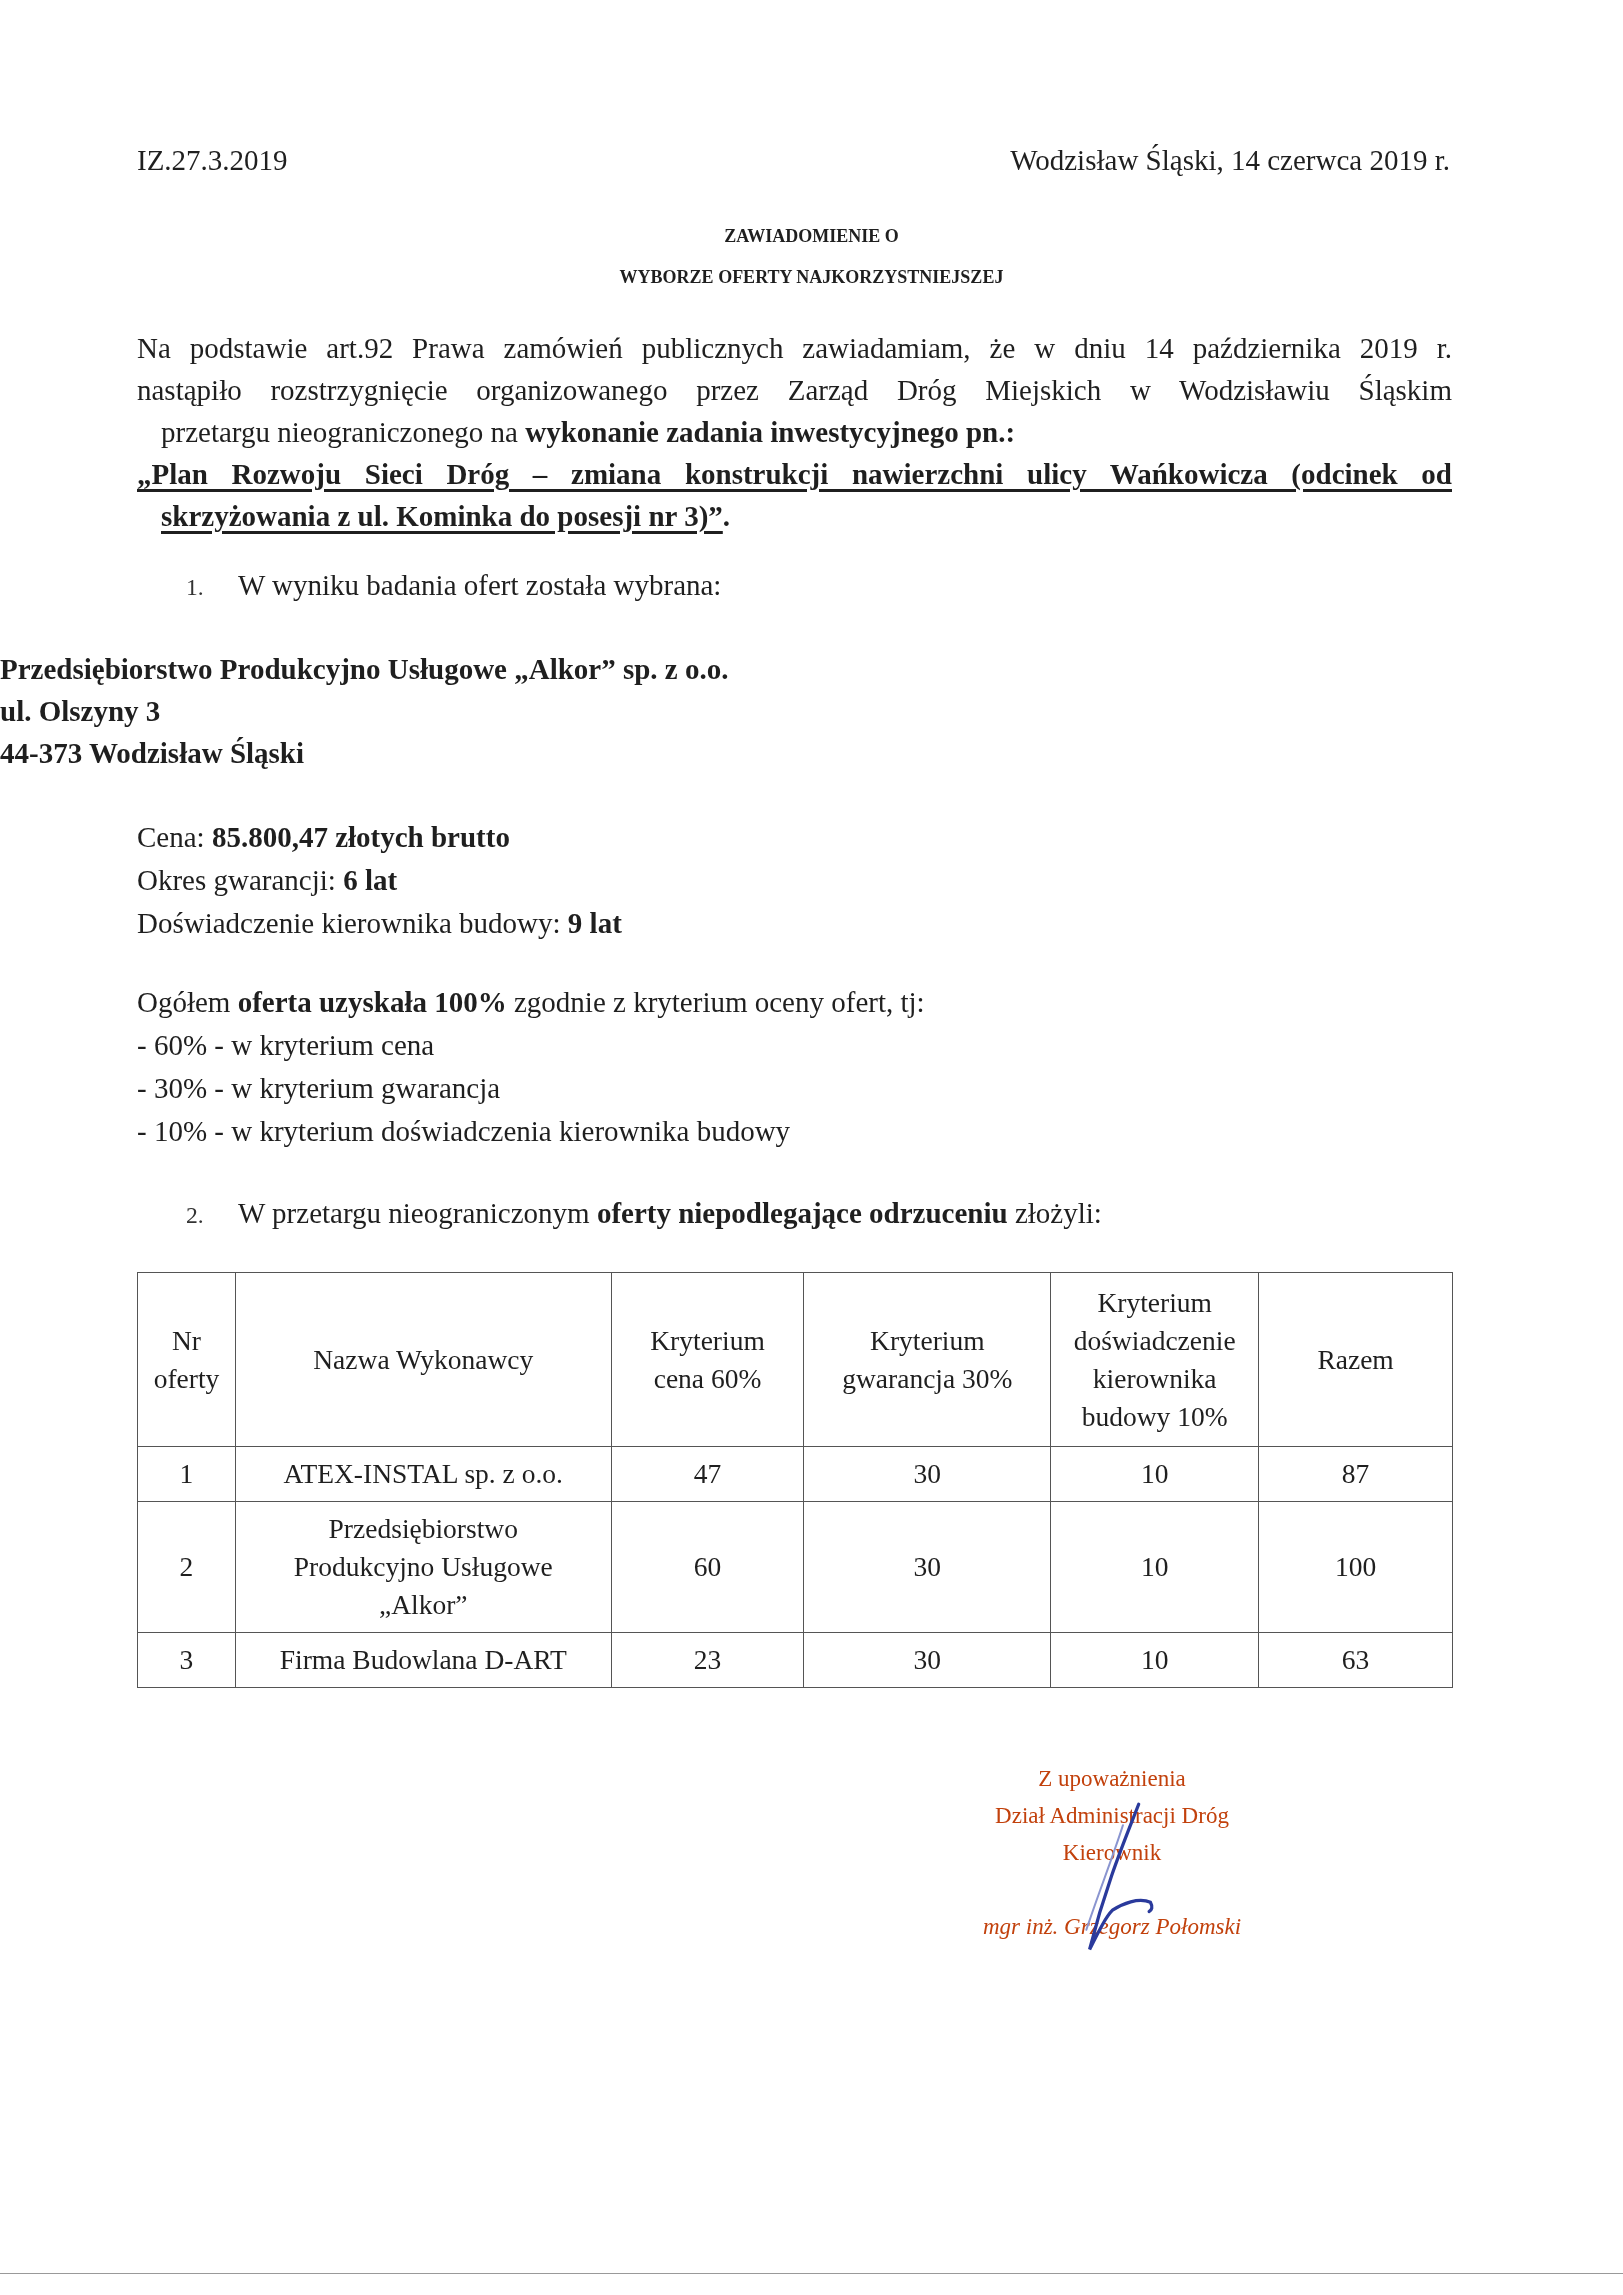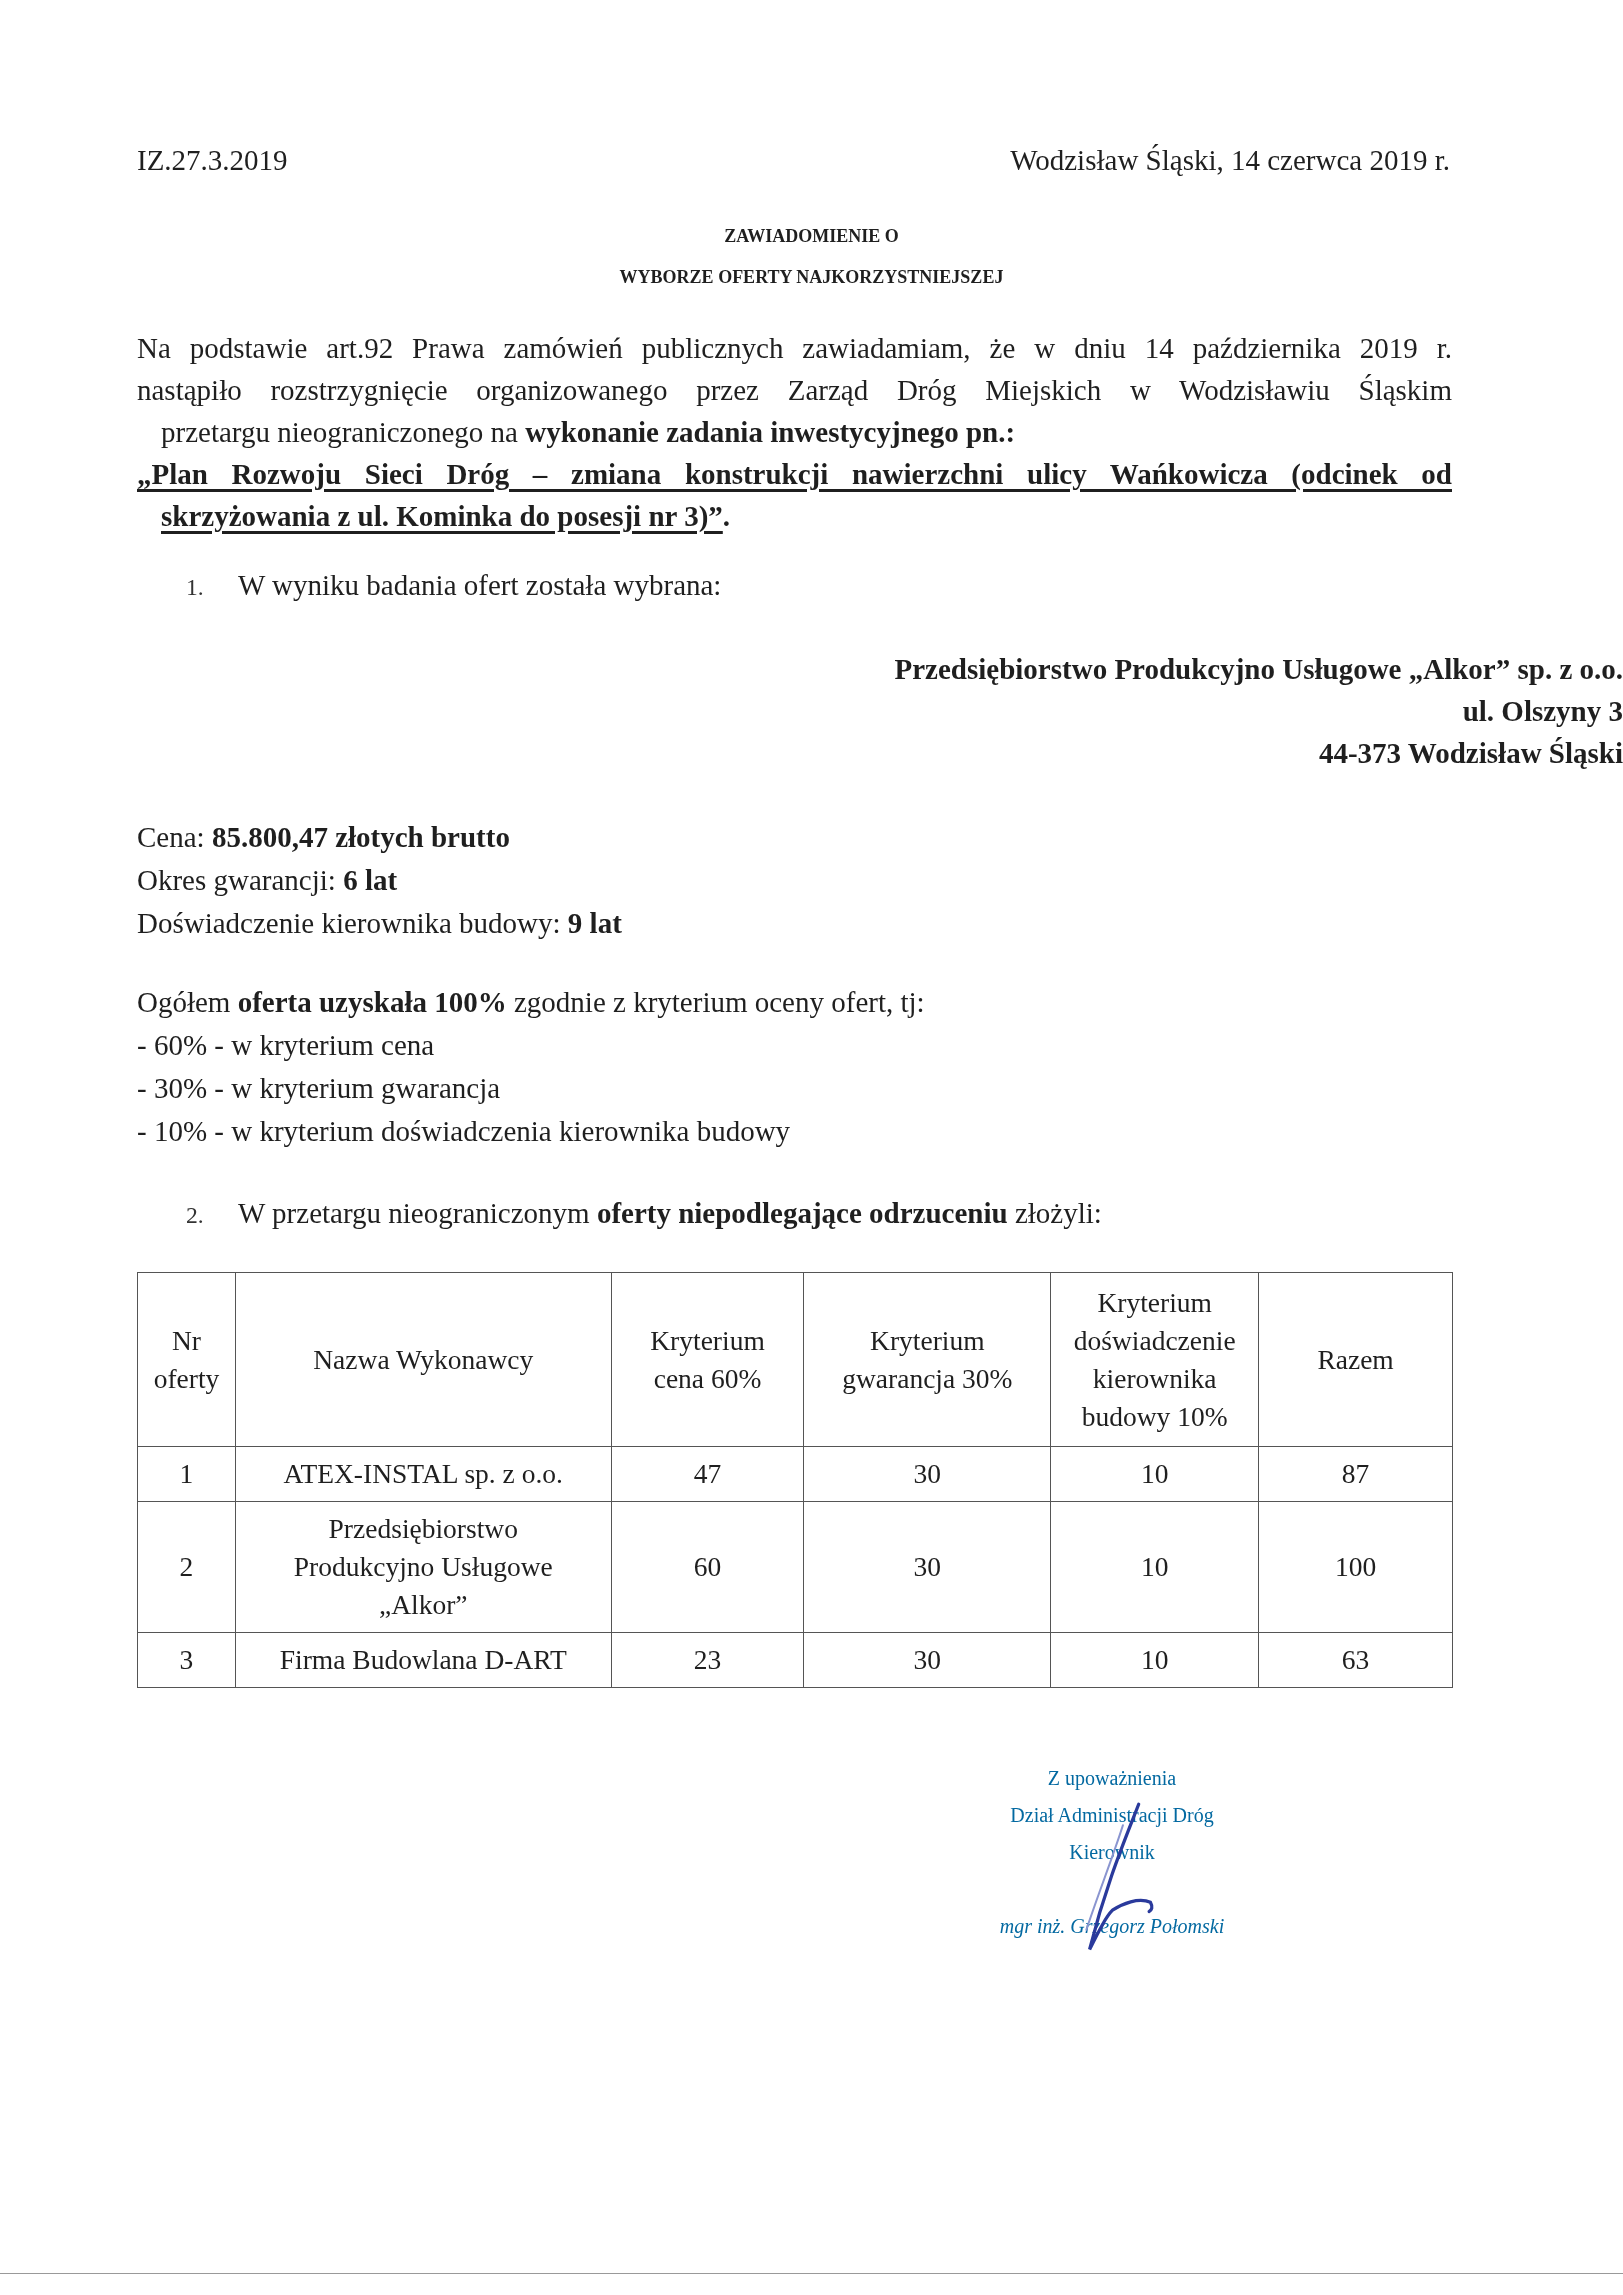--- a/index.html
+++ b/index.html
@@ -10,29 +10,29 @@
   .b { font-weight:bold;text-align:center; }
   .ref { position:absolute; left:137px; top:139px; }
   .date { position:absolute; right:173px; top:139px; }
   .title { position:absolute; left:0; width:1623px; top:216px; text-align:center; font-weight:bold; font-size:18px; line-height:41px; }
   .intro { position:absolute; left:137px; top:327px; width:1315px; text-align:justify; }
   .intro .line { display:block; text-align:justify; text-align-last:justify; }
   .intro .line.last { text-align-last:left;margin-left:24px; }
   .subject { font-weight:bold; text-decoration:underline; text-decoration-thickness:2.6px; text-underline-offset:5.2px; }
   .item1 { position:absolute; left:186px; top:564px; }
   .num { display:inline-block; width:52px; font-size:23.6px; color:#333; }
-  .winner { position:absolute; left:0; width:1623px; top:648px; text-align:right; font-weight:bold; line-height:42px; }
+  .winner { position:absolute; left:0; width:1623px; top:648px; text-align:left; font-weight:bold; line-height:42px; }
   .details { position:absolute; left:137px; top:816px; line-height:43px; }
   .summary { position:absolute; left:137px; top:981px; line-height:43px; }
   .item2 { position:absolute; left:186px; top:1192px; }
   table.offers { position:absolute; left:137px; top:1272px; width:1316px; border-collapse:collapse; font-size:27.5px; }
   table.offers td, table.offers th { border:1.3px solid #555; text-align:center; vertical-align:middle; font-weight:normal; line-height:38px; padding:0 5.2px; }
   table.offers thead tr { height:174px; }
   .r1 { height:55px; } .r2 { height:131px; } .r3 { height:55px; }
-  .stamp { position:absolute; left:883px; top:1760px; width:458px; color:#0369a1; text-align:center; font-size:20px; line-height:37px; }
+  .stamp { position:absolute; left:883px; top:1760px; width:458px; color:#c2410c; text-align:center; font-size:23px; line-height:37px; }
   .stamp .ital { font-style:italic; }
   .sig { position:absolute; left:1060px; top:1799px; }
   .bottom-line { position:absolute; left:0; right:0; top:2273px; border-top:1.3px solid #999; }
 </style>
 </head>
 <body>
 
 <div class="page">
 
   <div class="txt ref">IZ.27.3.2019</div>

